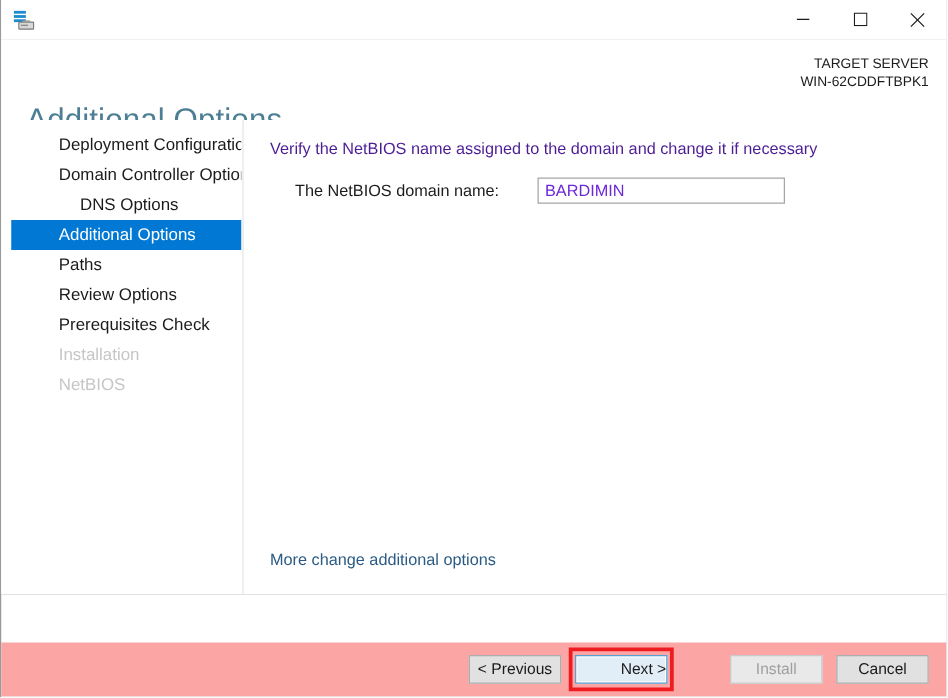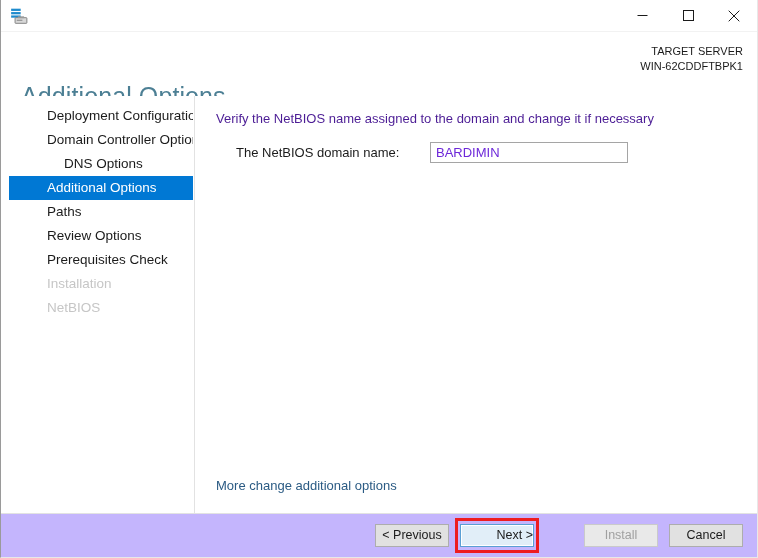--- a/index.html
+++ b/index.html
@@ -197,27 +197,28 @@
 
   
   .footer-sep {
     height: 1px;
     min-height: 1px;
     background: #e2e2e2;
   }
   .footer {
     height: 43px;
     min-height: 43px;
-    background: #c4b5fd;
+    background: #fca5a5;
     display: flex;
     align-items: center;
     justify-content: flex-end;
     padding-right: 14px;
     box-sizing: border-box;
     position: relative;
+    margin-top: 38px;
   }
   .btn {
     width: 74px;
     height: 23px;
     box-sizing: border-box;
     background: #e1e1e1;
     border: 1px solid #adadad;
     font-family: "Liberation Sans", sans-serif;
     font-size: 12.5px;
     color: #1b1b1b;

